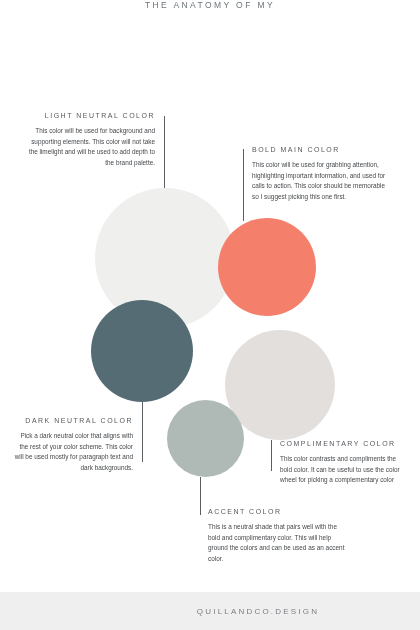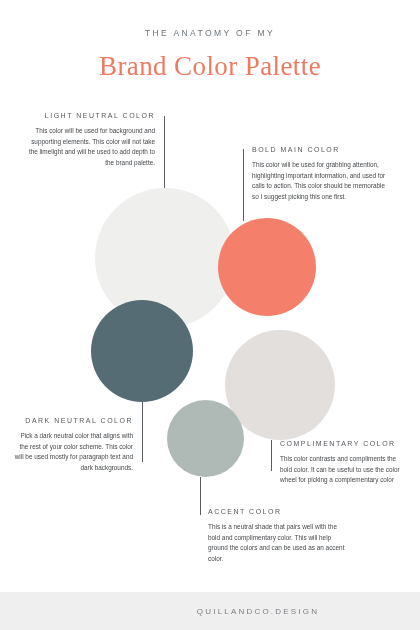--- a/index.html
+++ b/index.html
@@ -24,21 +24,20 @@
 
   
   .header {
     position: absolute;
     top: 0;
     left: 0;
     width: 420px;
     text-align: center;
   }
   .eyebrow {
-    margin-top: 28px;
     font-family: "Liberation Sans", sans-serif;
     font-size: 8.5px;
     letter-spacing: 2.4px;
     color: #6d7479;
     text-transform: uppercase;
     font-weight: 400;
   }
   .title {
     margin-top: 13px;
     font-family: "Liberation Serif", serif;
@@ -124,21 +123,20 @@
     color: #7b7f83;
   }
 </style>
 </head>
 <body>
 
 <div class="page">
 
   <div class="header">
     <div class="eyebrow" style="color: rgb(109, 116, 121);">THE ANATOMY OF MY</div>
-    <div class="title" style="color: rgb(239, 122, 96);">Brand Color Palette</div>
   </div>
 
   <div class="circle c-light" style="background: rgb(239, 239, 238); width: 140px; height: 140px;"></div>
   <div class="circle c-bold" style="background: rgb(244, 128, 107); width: 98px; height: 98px;"></div>
   <div class="circle c-dark" style="background: rgb(86, 108, 116); width: 102px; height: 102px;"></div>
   <div class="circle c-compl" style="background: rgb(227, 223, 221); width: 110px; height: 110px;"></div>
   <div class="circle c-accent" style="background: rgb(175, 186, 183); width: 77px; height: 77px;"></div>
 
   <div class="line line-light"></div>
   <div class="line line-bold"></div>

